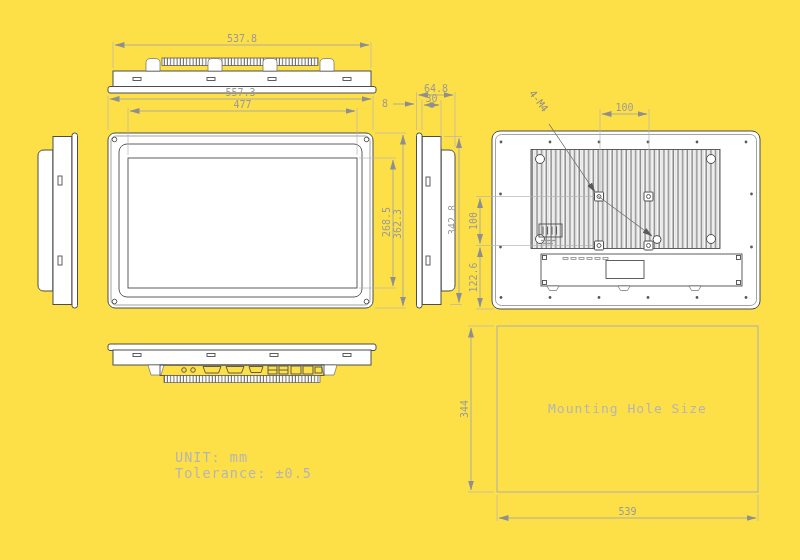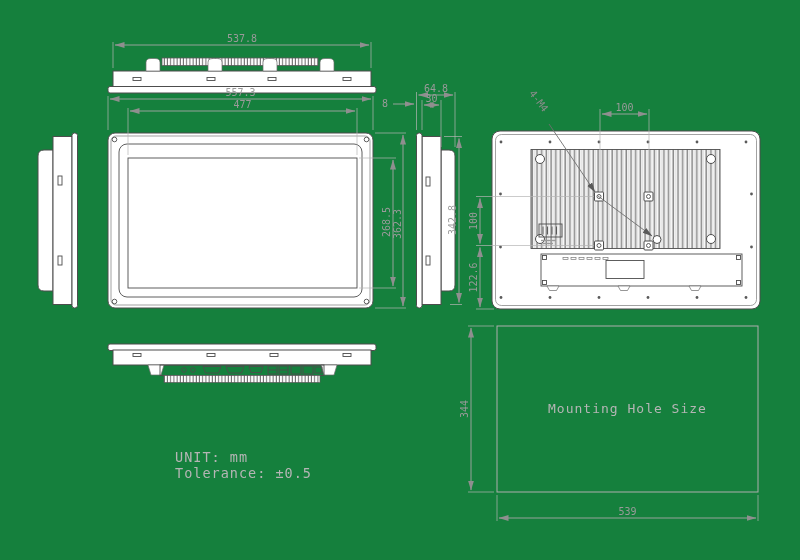--- a/index.html
+++ b/index.html
@@ -1,16 +1,16 @@
 <!DOCTYPE html>
 <html><head>
 <meta charset="utf-8">
 <style>
   html,body{margin:0;padding:0;background:#fff;}
-  #canvas{width:800px;height:560px;background:#15803d;position:relative;overflow:hidden;}
+  #canvas{width:800px;height:560px;background:#fde047;position:relative;overflow:hidden;}
   svg{display:block;}
   .obj{stroke:#4d4d4d;stroke-width:1;fill:#ffffff;}
   .obj2{stroke:#7a7a7a;stroke-width:.7;fill:none;}
   .objn{stroke:#4d4d4d;stroke-width:.9;fill:none;}
   .thin{stroke:#6a6a6a;stroke-width:.7;fill:#fff;}
   .dim{stroke:#a6a6a6;stroke-width:.9;fill:none;}
   .ext{stroke:#b4b4b4;stroke-width:.7;fill:none;}
   .leader{stroke:#6f6f6f;stroke-width:.9;fill:none;}
   .dt{font-family:"DejaVu Sans Mono",monospace;font-size:10px;fill:#9a9a9a;text-anchor:middle;}
   .note{font-family:"DejaVu Sans Mono",monospace;font-size:13.5px;fill:#b5b5b5;letter-spacing:1px;}

